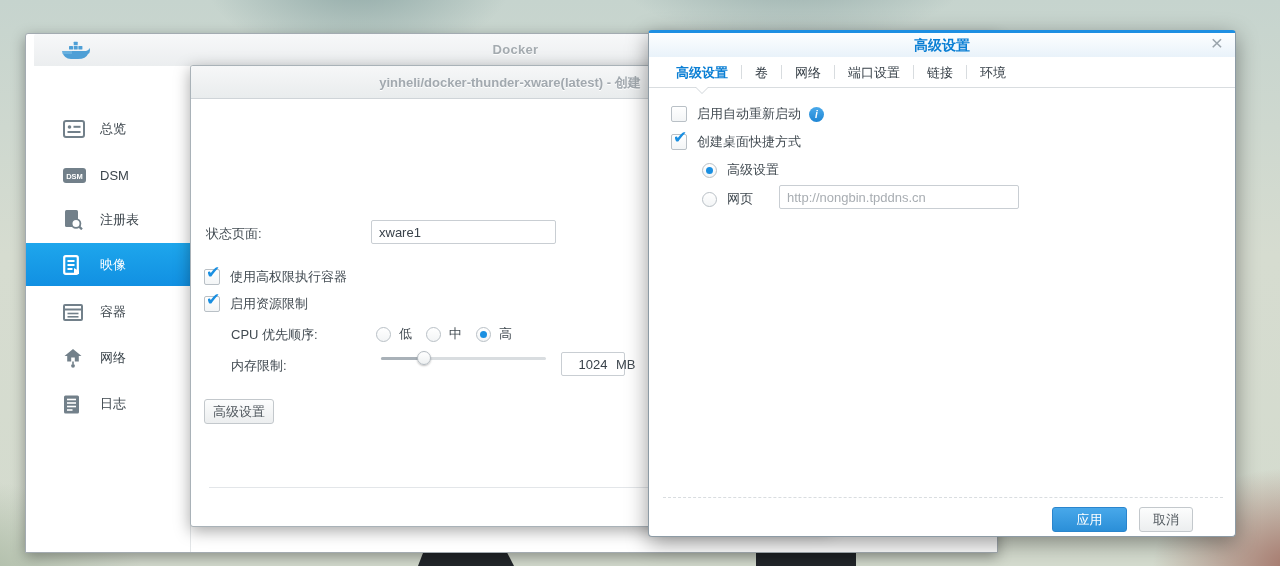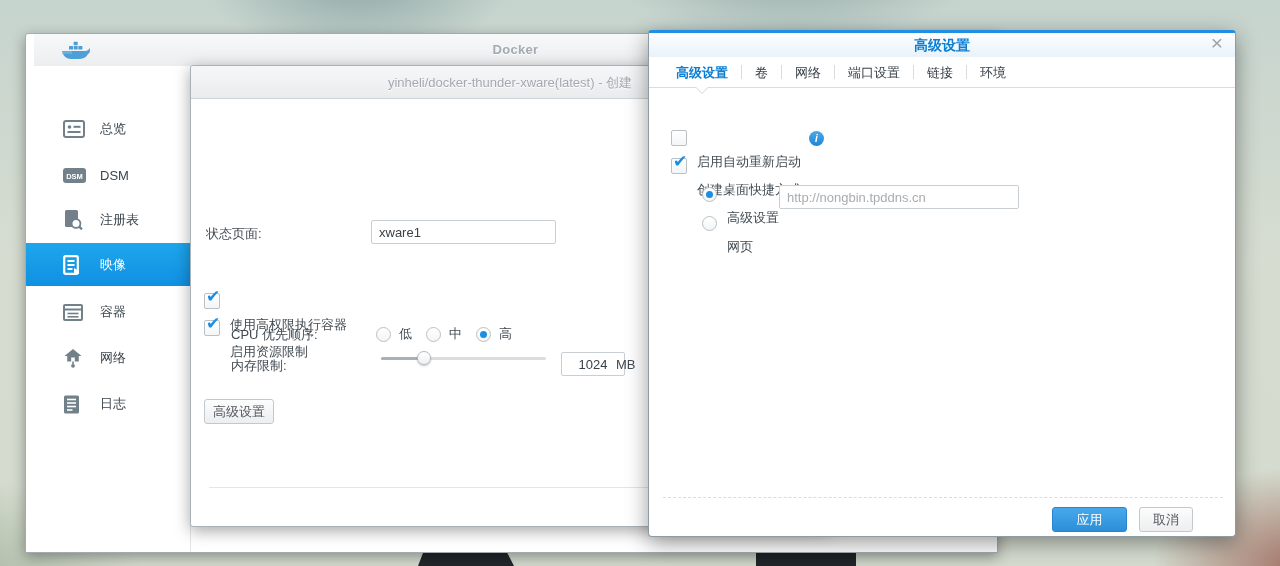--- a/index.html
+++ b/index.html
@@ -36,38 +36,38 @@
     background:linear-gradient(#1ea6ec,#1190e2);}
   .side-item.selected .si-icon{color:#fff;}
   .si-label{font-size:13px;}
 
   
   .create-dialog{position:absolute;left:190px;top:65px;width:640px;height:462px;
     background:#fff;border:1px solid #a9b2b8;border-radius:3px;
     box-shadow:0 4px 16px rgba(0,0,0,.35);}
   .cd-titlebar{position:absolute;left:0;top:0;right:0;height:33px;
     background:linear-gradient(#f6f7f8,#e9eced);border-bottom:1px solid #cfd4d8;border-radius:2px 2px 0 0;}
-  .cd-title{display:block;text-align:center;line-height:33px;font-weight:normal;color:#a2a9af;
+  .cd-title{display:block;text-align:center;line-height:33px;font-weight:bold;color:#a2a9af;
     text-shadow:0 1px 0 #fff;white-space:nowrap;overflow:hidden;}
   .cd-header{position:absolute;left:0;top:33px;right:0;height:107px;color:#fff;
     background:
       linear-gradient(295deg, rgba(255,255,255,.09) 0%, rgba(255,255,255,0) 42%),
       linear-gradient(115deg, rgba(8,60,120,.10) 0%, rgba(255,255,255,.06) 55%, rgba(6,70,140,.14) 100%),
       linear-gradient(100deg,#0c86e0,#0f8ce7 55%,#0a80da);}
   .cd-h-title{position:absolute;left:16px;top:37px;font-size:17px;font-weight:bold;}
   .cd-h-sub{position:absolute;left:16px;top:62px;font-size:12px;opacity:.96;}
   .lbl{position:absolute;white-space:nowrap;}
   .txt{position:absolute;height:24px;border:1px solid #c9ced3;border-radius:2px;background:#fff;
     font-family:inherit;font-size:13px;color:#39424a;padding:0 7px;}
   .row{position:absolute;display:flex;align-items:center;white-space:nowrap;}
   .checkbox{position:relative;width:16px;height:16px;border:1px solid #b9c0c6;border-radius:2px;
     background:linear-gradient(#fff,#f3f5f6);flex:0 0 auto;cursor:pointer;}
   .checkbox.checked::after{content:"✔";position:absolute;left:1px;top:-8px;font-size:17px;
     font-weight:bold;color:#1a8fe1;}
-  .cb-label{margin-left:10px;margin-top:48px;}
+  .cb-label{margin-left:10px;}
   .radio{position:relative;width:15px;height:15px;border:1px solid #b9c0c6;border-radius:50%;
     background:linear-gradient(#fff,#f3f5f6);flex:0 0 auto;cursor:pointer;}
   .radio.selected::after{content:"";position:absolute;left:3px;top:3px;width:7px;height:7px;
     border-radius:50%;background:#1a8fe1;}
   .r-label{margin-left:8px;margin-right:14px;}
   .slider{position:absolute;left:190px;top:285px;width:165px;height:15px;}
   .slider .track{position:absolute;left:0;right:0;top:6px;height:3px;background:#d9dde0;border-radius:2px;}
   .slider .fill{position:absolute;left:0;top:6px;width:43px;height:3px;background:#a9b1b8;border-radius:2px;}
   .slider .handle{position:absolute;left:43px;top:0;width:14px;height:14px;margin-left:-7px;border-radius:50%;
     background:linear-gradient(#fff,#edf0f1);border:1px solid #b4bbc1;box-shadow:0 1px 2px rgba(0,0,0,.25);cursor:pointer;}

